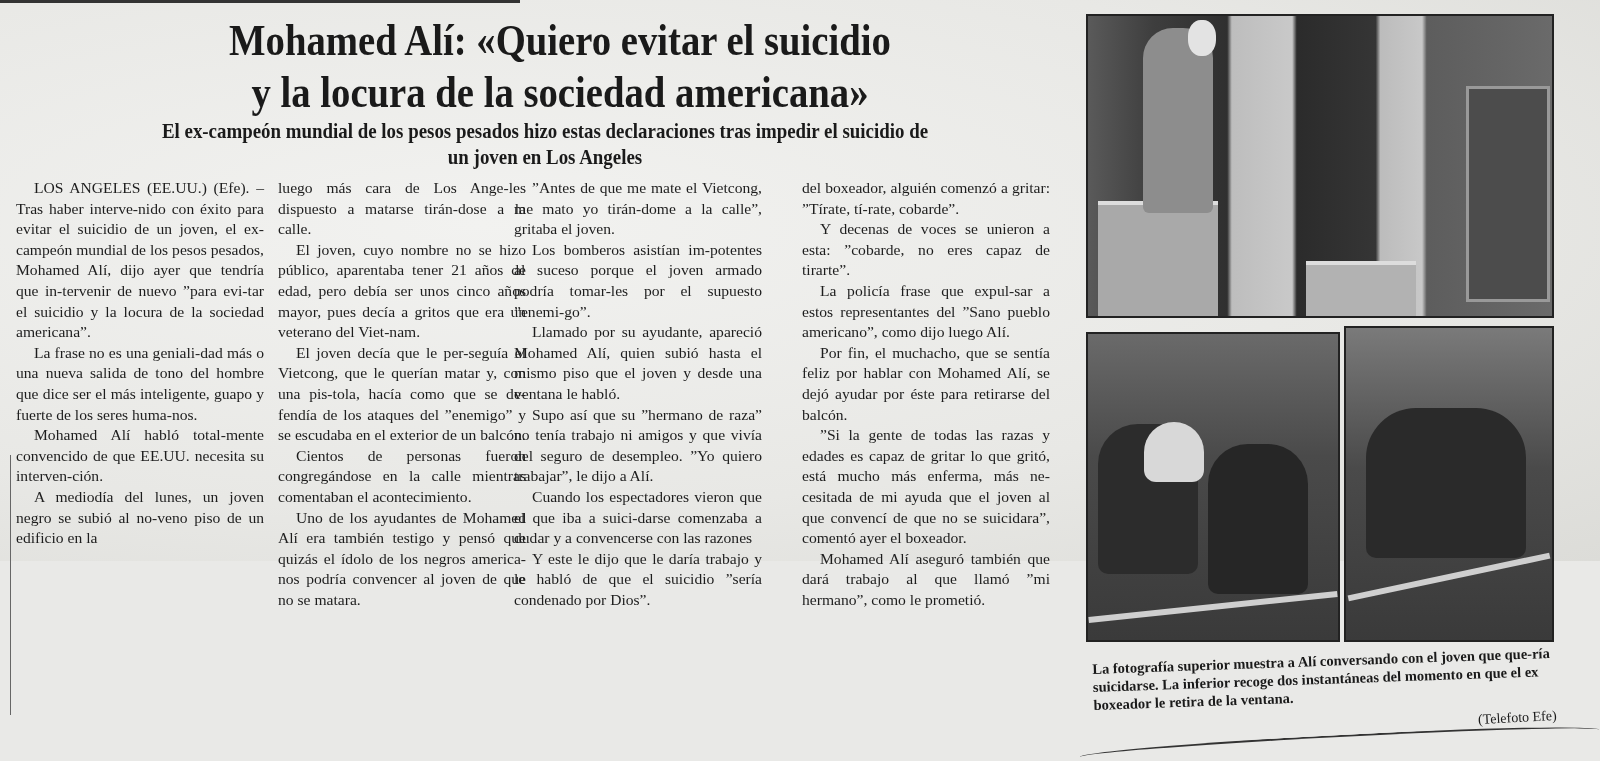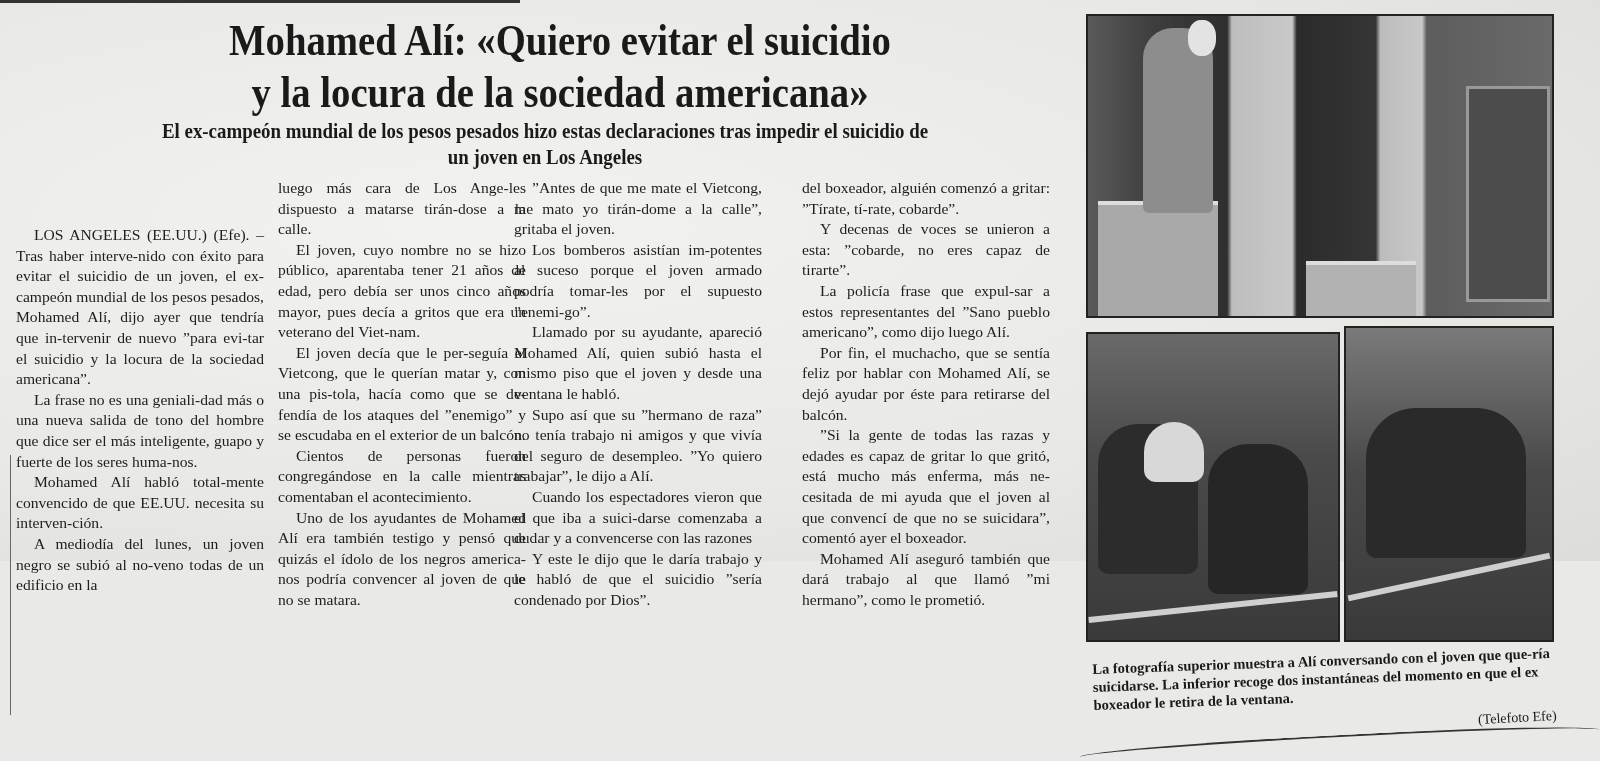--- a/index.html
+++ b/index.html
@@ -42,21 +42,21 @@
   }
   .col {
     position:absolute; top:0; width:248px;
     font-size:15.6px; line-height:20.6px;
     text-align:justify;
     hyphens:manual;
   }
   .col p { margin:0; text-indent:18px; }
   .col p.noindent { text-indent:0; }
   .col p.dateline { text-indent:18px; }
-  .col1 { left:0;margin-top:47px; }
+  .col1 { left:0; }
   .col2 { left:262px; }
   .col3 { left:498px; }
   .col4 { left:786px; }
   .col-rule {
     position:absolute; left:10px; top:455px; width:1px; height:260px; background:#666;
   }
 
   .photos {
     position:absolute; left:1082px; top:8px; width:478px; height:640px;
   }
@@ -119,21 +119,21 @@
     <span>un joven en Los Angeles</span>
   </h2>
 
   <div class="col-rule"></div>
 
   <div class="columns">
     <div class="col col1">
       <p class="dateline">LOS ANGELES (EE.UU.) (Efe). – Tras haber interve-nido con éxito para evitar el suicidio de un joven, el ex-campeón mundial de los pesos pesados, Mohamed Alí, dijo ayer que tendría que in-tervenir de nuevo ”para evi-tar el suicidio y la locura de la sociedad americana”.</p>
       <p>La frase no es una geniali-dad más o una nueva salida de tono del hombre que dice ser el más inteligente, guapo y fuerte de los seres huma-nos.</p>
       <p>Mohamed Alí habló total-mente convencido de que EE.UU. necesita su interven-ción.</p>
-      <p>A mediodía del lunes, un joven negro se subió al no-veno todas de un edificio en la</p>
+      <p>A mediodía del lunes, un joven negro se subió al no-veno piso de un edificio en la</p>
     </div>
     <div class="col col2">
       <p class="noindent">luego más cara de Los Ange-les dispuesto a matarse tirán-dose a la calle.</p>
       <p>El joven, cuyo nombre no se hizo público, aparentaba tener 21 años de edad, pero debía ser unos cinco años mayor, pues decía a gritos que era un veterano del Viet-nam.</p>
       <p>El joven decía que le per-seguía el Vietcong, que le querían matar y, con una pis-tola, hacía como que se de-fendía de los ataques del ”enemigo” y se escudaba en el exterior de un balcón.</p>
       <p>Cientos de personas fueron congregándose en la calle mientras comentaban el acontecimiento.</p>
       <p>Uno de los ayudantes de Mohamed Alí era también testigo y pensó que quizás el ídolo de los negros america-nos podría convencer al joven de que no se matara.</p>
     </div>
     <div class="col col3">
       <p>”Antes de que me mate el Vietcong, me mato yo tirán-dome a la calle”, gritaba el joven.</p>

